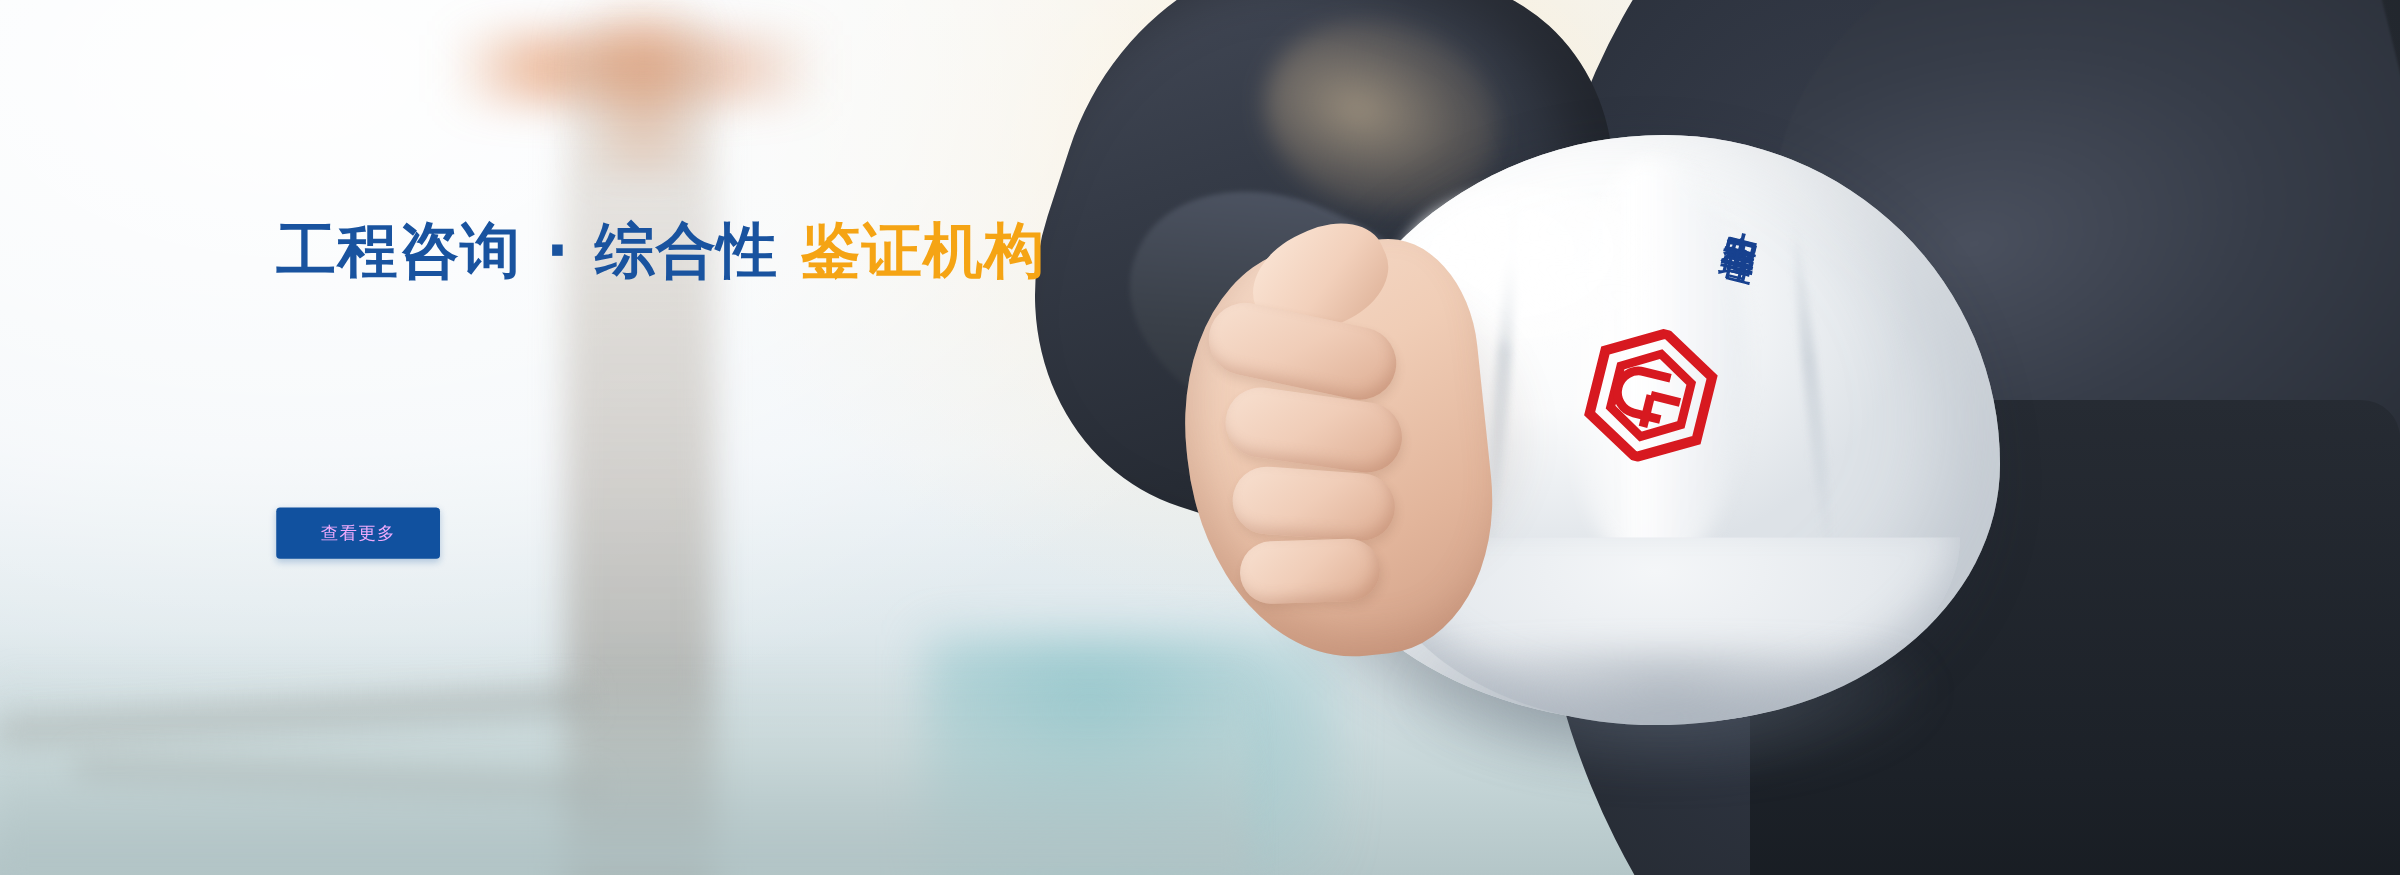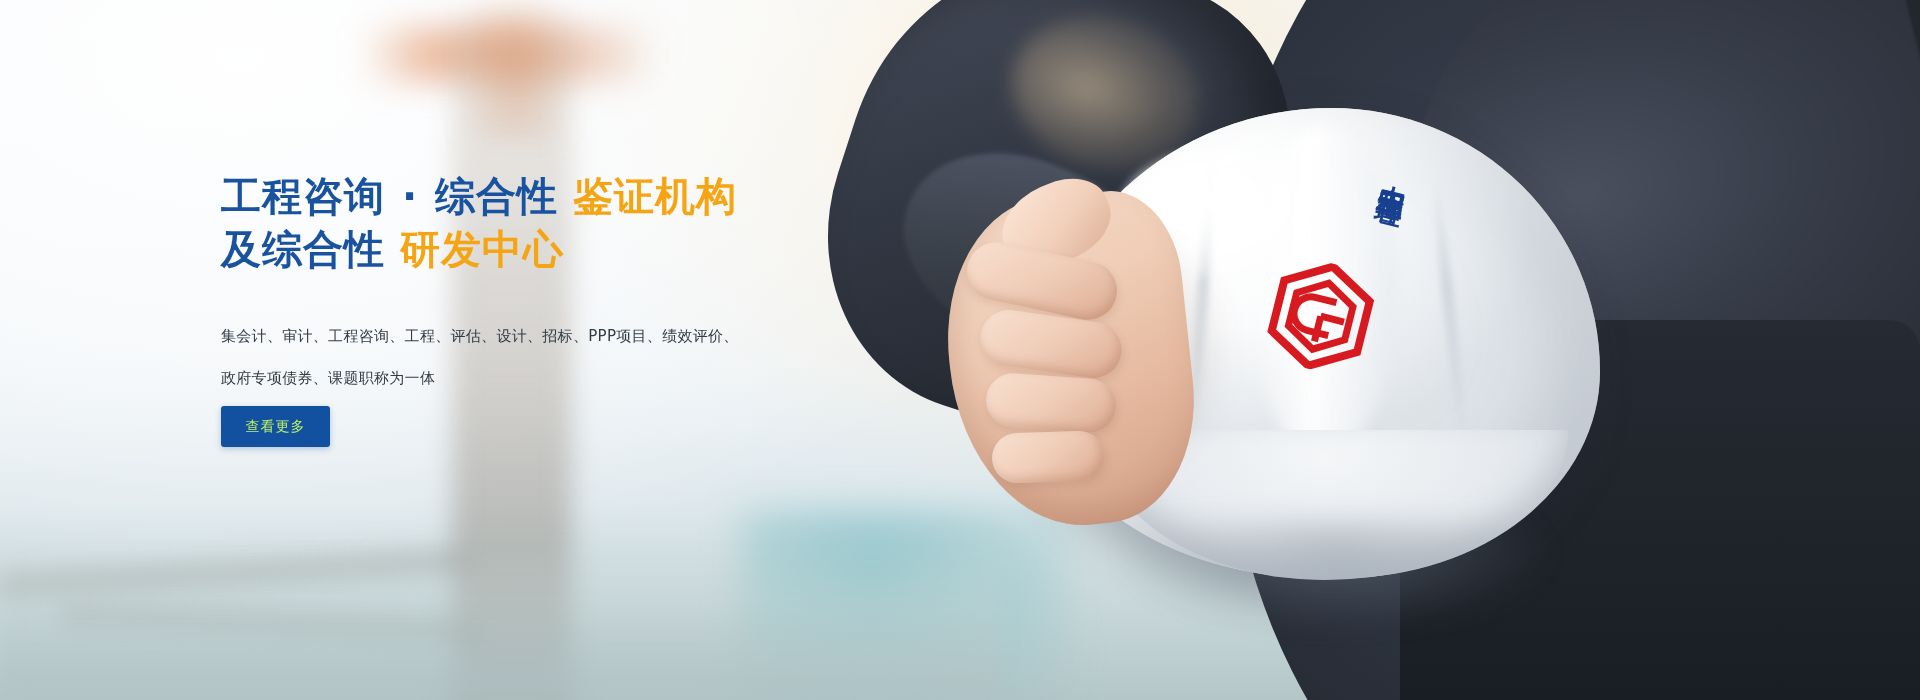--- a/index.html
+++ b/index.html
@@ -239,21 +239,21 @@
     letter-spacing: 1px;
     color: rgba(122,138,158,0.13);
     white-space: nowrap;
     user-select: none;
   }
 
   .headline {
     position: absolute;
     left: 0; top: 170px;
     font-family: "DejaVu Sans", sans-serif;
-    font-size: 40px;
+    font-size: 48px;
     font-weight: 700;
     line-height: 1.33;
     letter-spacing: 1px;
     white-space: nowrap;
   }
   .headline .ln { display: block; }
   .blue   { color: #19539f; }
   .orange { color: #f5a414; }
   .dot    { color: #19539f; padding: 0 2px; }
 
@@ -266,25 +266,25 @@
     font-weight: 400;
     line-height: 42px;
     color: #333b45;
     letter-spacing: 0.3px;
   }
   .subtitle span { display: block; white-space: nowrap; }
 
   .cta {
     position: absolute;
     left: 0; top: 406px;
-    width: 109px; height: 41px;
+    width: 131px; height: 41px;
     background: #11519f;
     border: none;
     border-radius: 3px;
-    color: #bef264;
+    color: #f0abfc;
     font-family: "DejaVu Sans", sans-serif;
     font-size: 14px;
     letter-spacing: 1px;
     cursor: pointer;
     display: flex; align-items: center; justify-content: center;
     box-shadow: 0 2px 6px rgba(17,81,159,0.28);
   }
 </style>
 </head>
 <body>
@@ -337,27 +337,19 @@
   <div class="content">
 
 
     <h1 class="headline">
       <span class="ln">
         <span class="blue">工程咨询</span>
         <span class="dot">·</span>
         <span class="blue">综合性</span>
         <span class="orange">鉴证机构</span>
       </span>
-      <span class="ln">
-        <span class="blue">及综合性</span>
-        <span class="orange">研发中心</span>
-      </span>
     </h1>
 
-    <p class="subtitle">
-      <span>集会计、审计、工程咨询、工程、评估、设计、招标、PPP项目、绩效评价、</span>
-      <span>政府专项债券、课题职称为一体</span>
-    </p>
 
     <button class="cta">查看更多</button>
 
   </div>
 </div>
 
 </body></html>

